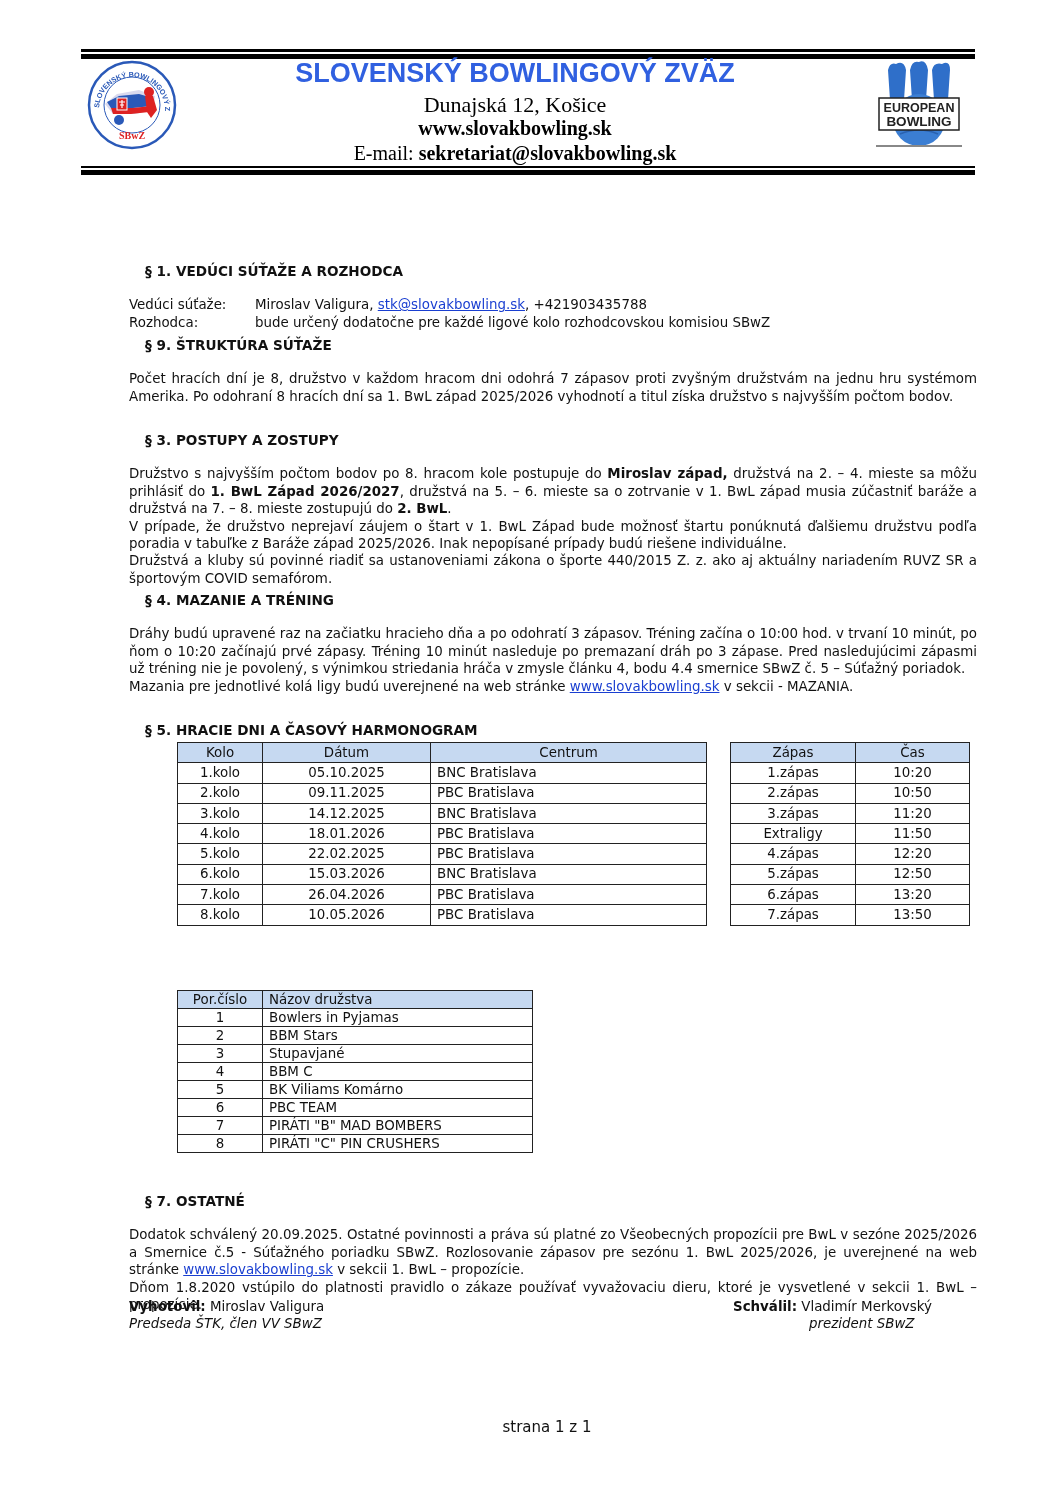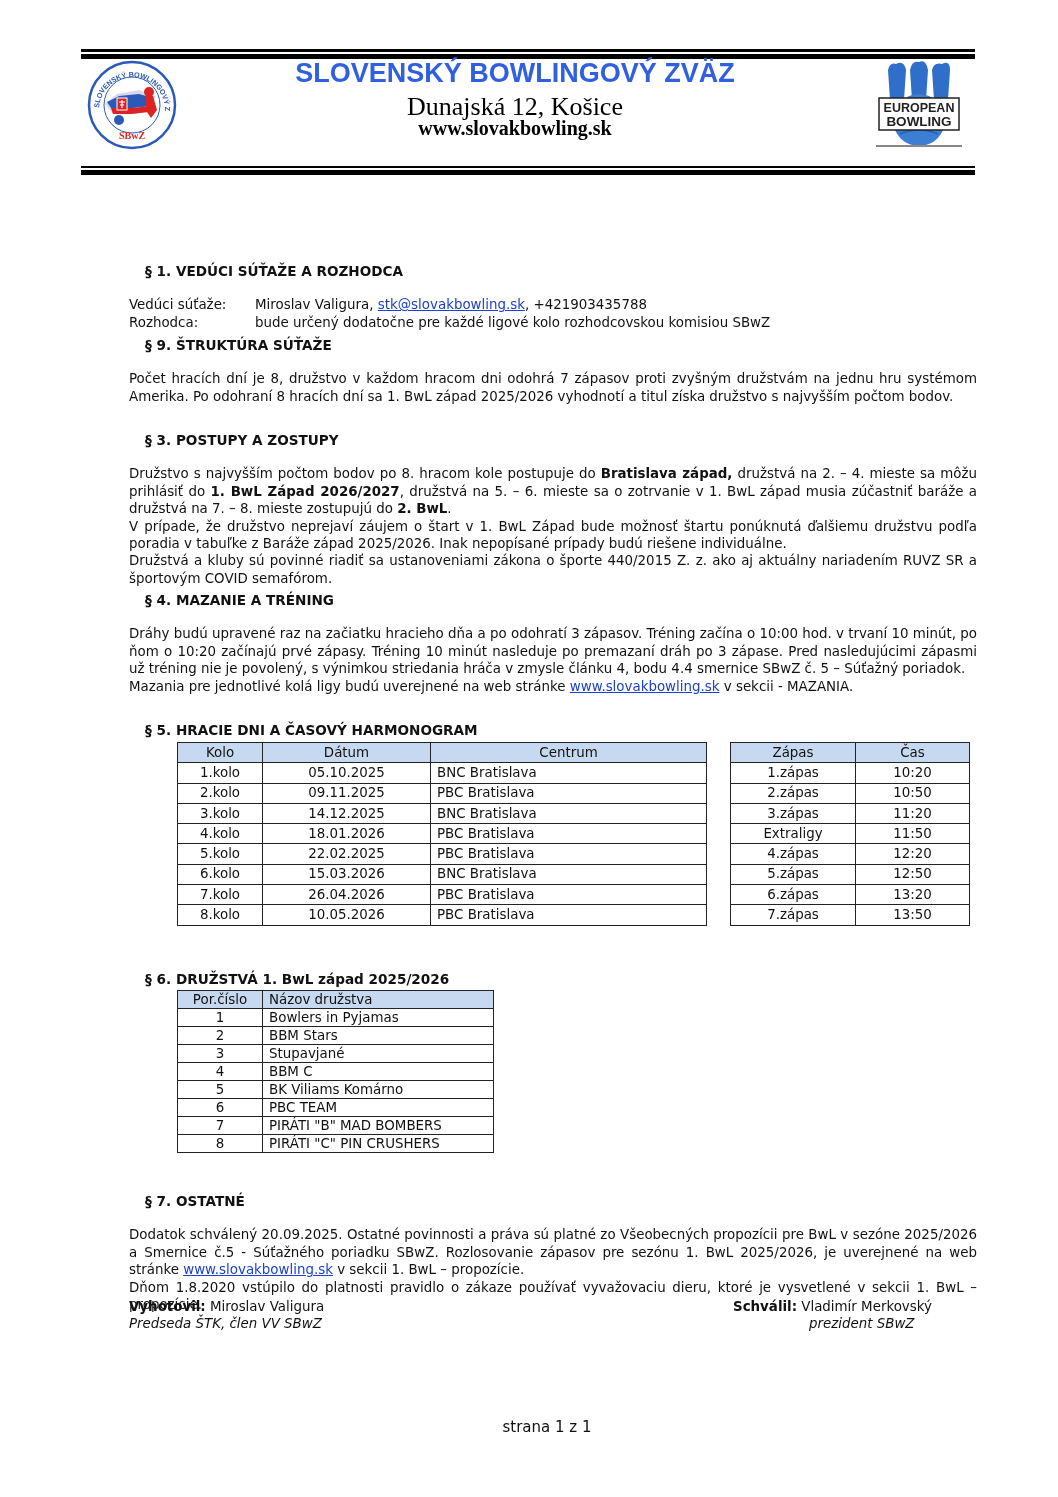--- a/index.html
+++ b/index.html
@@ -11,21 +11,21 @@
     .rule-top2 { position: absolute; left: 81px; top: 54px; width: 894px; height: 5px; background: #000; }
     .rule-bot1 { position: absolute; left: 81px; top: 166px; width: 894px; height: 2px; background: #000; }
     .rule-bot2 { position: absolute; left: 81px; top: 170px; width: 894px; height: 5px; background: #000; }
 
     .logo-left { position: absolute; left: 87px; top: 60px; width: 90px; height: 90px; }
     .logo-right { position: absolute; left: 876px; top: 60px; width: 86px; height: 88px; }
 
     .org-name { position: absolute; left: 200px; top: 58px; width: 630px; text-align: center;
       font-family: "Liberation Sans", sans-serif; font-weight: bold; font-size: 27px; color: #3060e0; letter-spacing: 0px; }
     .org-addr { position: absolute; left: 200px; top: 92px; width: 630px; text-align: center;
-      font-family: "Liberation Serif", serif; font-size: 26px; color: #000; }
+      font-family: "Liberation Serif", serif; font-size: 22px; color: #000; }
     .org-web { position: absolute; left: 200px; top: 117px; width: 630px; text-align: center;
       font-family: "Liberation Serif", serif; font-size: 20px; font-weight: bold; color: #000; }
     .org-mail { position: absolute; left: 200px; top: 142px; width: 630px; text-align: center;
       font-family: "Liberation Serif", serif; font-size: 20px; color: #000; }
     .org-mail b { font-weight: bold; }
 
     .doc-title { position: absolute; left: 120px; top: 190px; width: 862px; text-align: center;
       font-family: "Liberation Serif", serif; font-weight: bold; font-size: 35px; color: #c00000;
       text-decoration: underline; text-decoration-thickness: 3px; text-underline-offset: 4px; }
 
@@ -73,20 +73,21 @@
       <path id="arc" d="M12 50 A33 33 0 0 1 78 50" fill="none"></path>
       <text font-family="Liberation Sans, sans-serif" font-weight="bold" font-size="7.2" fill="#2a59b8">
         <textPath href="#arc" startOffset="2">SLOVENSKÝ BOWLINGOVÝ ZVÄZ</textPath>
       </text>
     </svg>
   </div>
 
   <div class="org-name">SLOVENSKÝ BOWLINGOVÝ ZVÄZ</div>
   <div class="org-addr">Dunajská 12, Košice</div>
   <div class="org-web">www.slovakbowling.sk</div>
+  <div class="org-mail"><span>E-mail: </span><b>sekretariat@slovakbowling.sk</b></div>
 
   <div class="logo-right">
     <svg width="86" height="88" viewBox="0 0 86 88">
       <rect x="0" y="0" width="86" height="88" fill="#fff"></rect>
       <path d="M20 4 Q28 0 30 10 L28 40 L14 40 L12 10 Q14 2 20 4 Z" fill="#2f6fc9"></path>
       <path d="M43 2 Q50 -1 52 10 L50 40 L36 40 L34 10 Q36 0 43 2 Z" fill="#2f6fc9"></path>
       <path d="M66 4 Q74 0 74 10 L72 40 L58 40 L56 10 Q58 2 66 4 Z" fill="#2f6fc9"></path>
       <circle cx="43" cy="60" r="26" fill="#3b7ed3"></circle>
       <path d="M22 50 Q43 40 64 50 M20 62 Q43 52 66 62 M24 74 Q43 66 62 74" stroke="#2a62b0" stroke-width="1.5" fill="none"></path>
       <rect x="3" y="38" width="80" height="32" fill="#fff" stroke="#222" stroke-width="1.5"></rect>
@@ -112,21 +113,21 @@
     </div>
   </div>
 
   <div class="sec" style="top:321px;">
     <h3>§ 9. ŠTRUKTÚRA SÚŤAŽE</h3>
     <p>Počet hracích dní je 8, družstvo v každom hracom dni odohrá 7 zápasov proti zvyšným družstvám na jednu hru systémom Amerika. Po odohraní 8 hracích dní sa 1. BwL západ 2025/2026 vyhodnotí a titul získa družstvo s najvyšším počtom bodov.</p>
   </div>
 
   <div class="sec" style="top:416px;">
     <h3>§ 3. POSTUPY A ZOSTUPY</h3>
-    <p><span>Družstvo s najvyšším počtom bodov po 8. hracom kole postupuje do </span><b>Bratislava západ,</b><span> družstvá na 2. – 4. mieste sa môžu prihlásiť do </span><b>1. BwL Západ 2026/2027</b><span>, družstvá na 5. – 6. mieste sa o zotrvanie v 1. BwL západ musia zúčastniť baráže a družstvá na 7. – 8. mieste zostupujú do </span><b>2. BwL</b><span>.</span></p>
+    <p><span>Družstvo s najvyšším počtom bodov po 8. hracom kole postupuje do </span><b>Miroslav západ,</b><span> družstvá na 2. – 4. mieste sa môžu prihlásiť do </span><b>1. BwL Západ 2026/2027</b><span>, družstvá na 5. – 6. mieste sa o zotrvanie v 1. BwL západ musia zúčastniť baráže a družstvá na 7. – 8. mieste zostupujú do </span><b>2. BwL</b><span>.</span></p>
     <p>V prípade, že družstvo neprejaví záujem o štart v 1. BwL Západ bude možnosť štartu ponúknutá ďalšiemu družstvu podľa poradia v tabuľke z Baráže západ 2025/2026. Inak nepopísané prípady budú riešene individuálne.</p>
     <p>Družstvá a kluby sú povinné riadiť sa ustanoveniami zákona o športe 440/2015 Z. z. ako aj aktuálny nariadením RUVZ SR a športovým COVID semafórom.</p>
   </div>
 
   <div class="sec" style="top:576px;">
     <h3>§ 4. MAZANIE A TRÉNING</h3>
     <p>Dráhy budú upravené raz na začiatku hracieho dňa a po odohratí 3 zápasov. Tréning začína o 10:00 hod. v trvaní 10 minút, po ňom o 10:20 začínajú prvé zápasy. Tréning 10 minút nasleduje po premazaní dráh po 3 zápase. Pred nasledujúcimi zápasmi už tréning nie je povolený, s výnimkou striedania hráča v zmysle článku 4, bodu 4.4 smernice SBwZ č. 5 – Súťažný poriadok.</p>
     <p><span>Mazania pre jednotlivé kolá ligy budú uverejnené na web stránke </span><a>www.slovakbowling.sk</a><span> v sekcii - MAZANIA.</span></p>
   </div>
 
@@ -222,25 +223,22 @@
           <td class="c">6.zápas</td>
           <td class="c">13:20</td>
         </tr>
       <tr>
           <td class="c">7.zápas</td>
           <td class="c">13:50</td>
         </tr>
     </tbody>
   </table>
 
-  <div class="sec" style="top:955px;">
-    <h3>§ 6. DRUŽSTVÁ 1. BwL západ 2025/2026</h3>
-  </div>
-
-  <table class="grid" style="left:177px; top:990px; width:317px; font-size:13.4px;">
+
+  <table class="grid" style="left:177px; top:990px; width:356px; font-size:13.4px;">
     <thead>
       <tr>
         <th class="c" style="width:72px; height:17px; line-height:16px;">Por.číslo</th>
         <th class="l" style="height:17px; line-height:16px;">Názov družstva</th>
       </tr>
     </thead>
     <tbody>
       <tr>
           <td class="c" style="height:17px;line-height:16px;">1</td>
           <td class="l" style="height:17px;line-height:16px;">Bowlers in Pyjamas</td>

